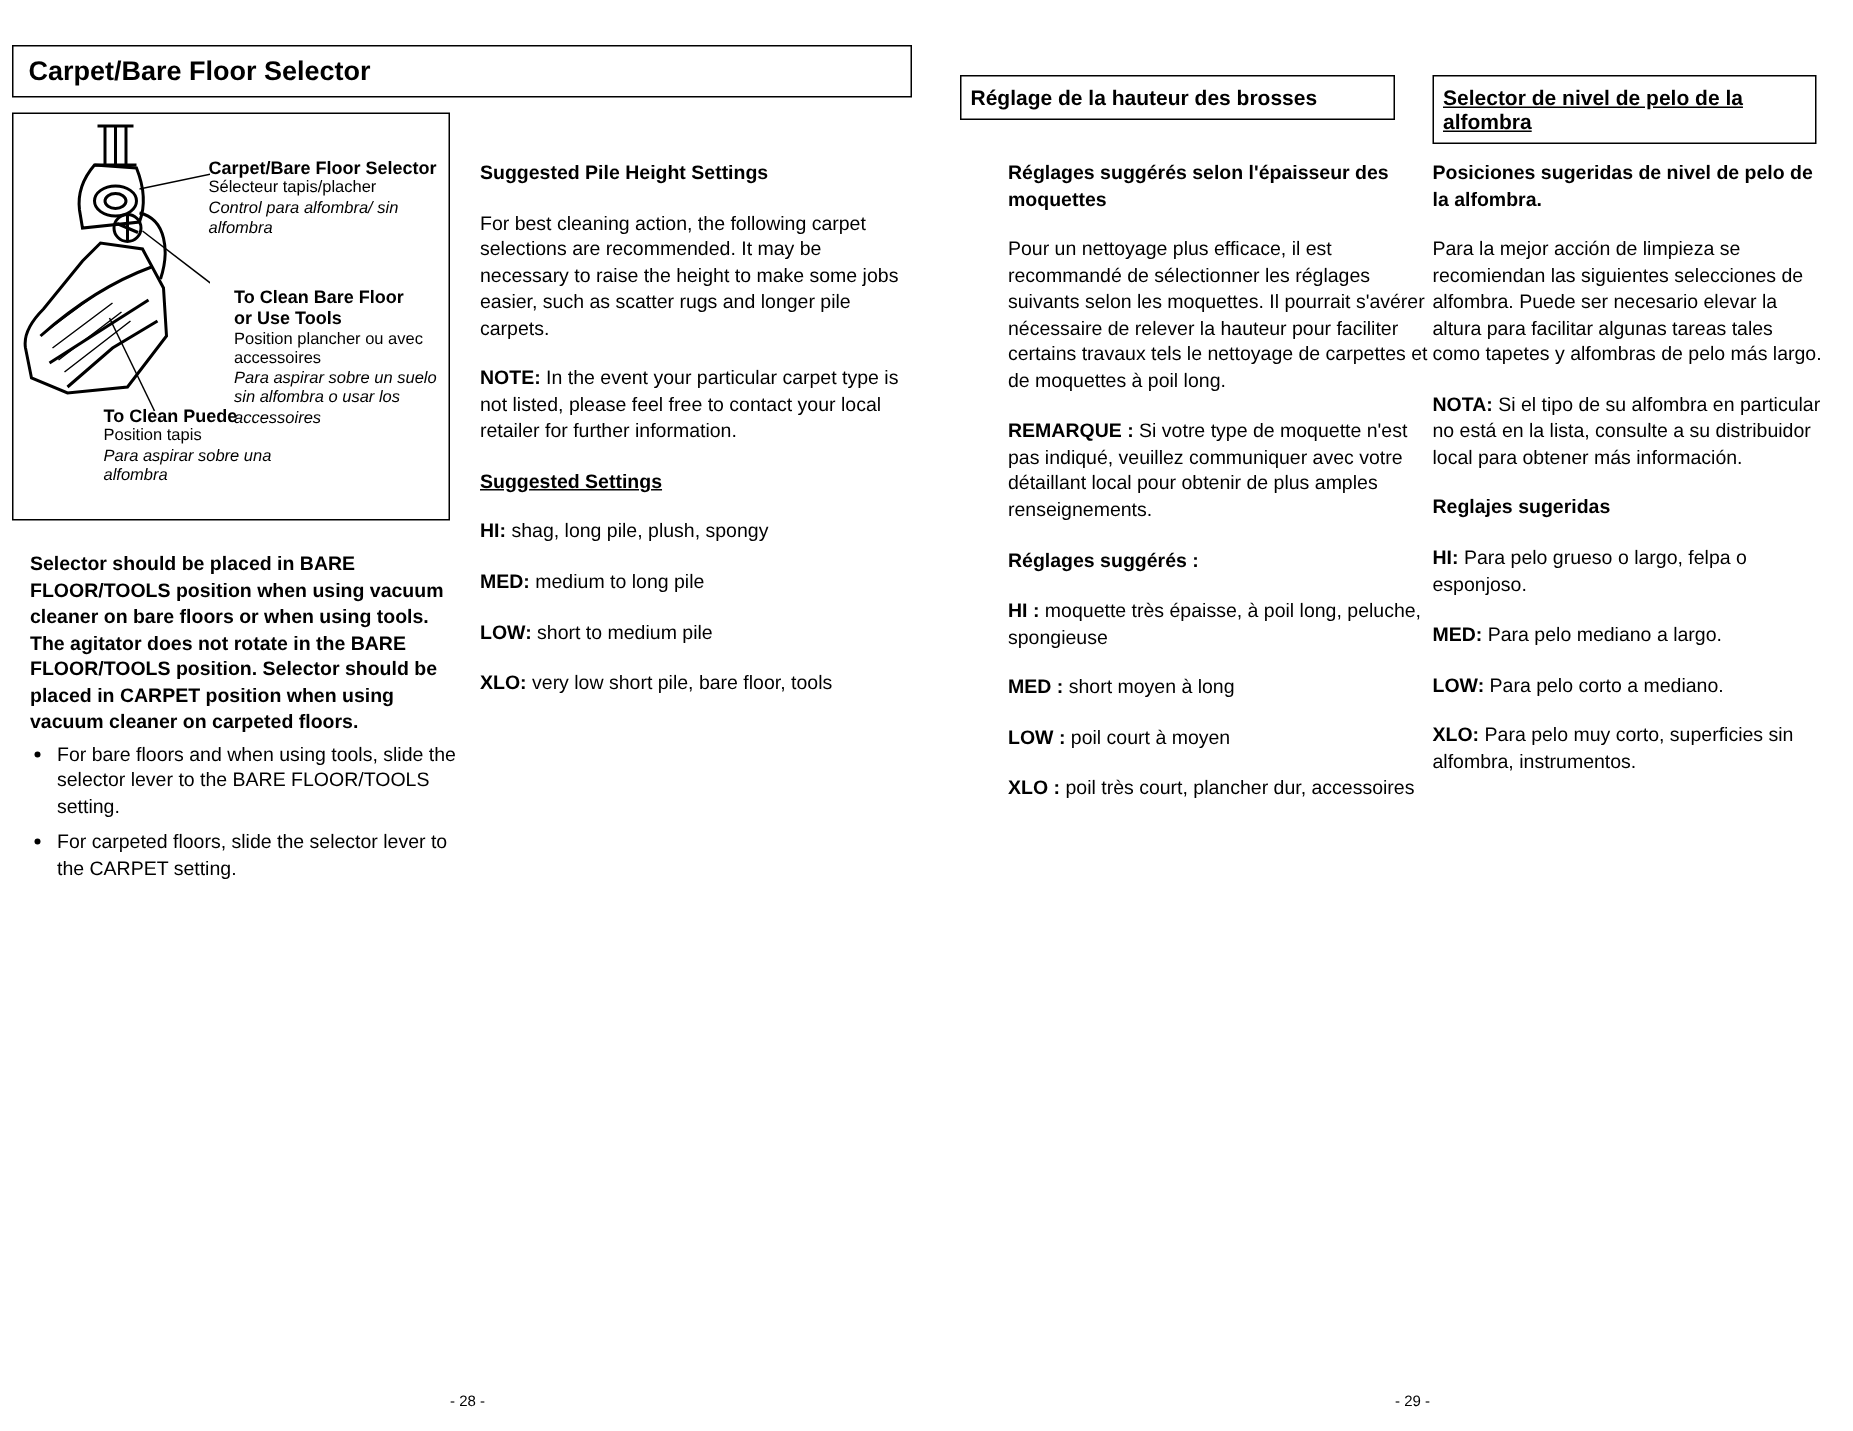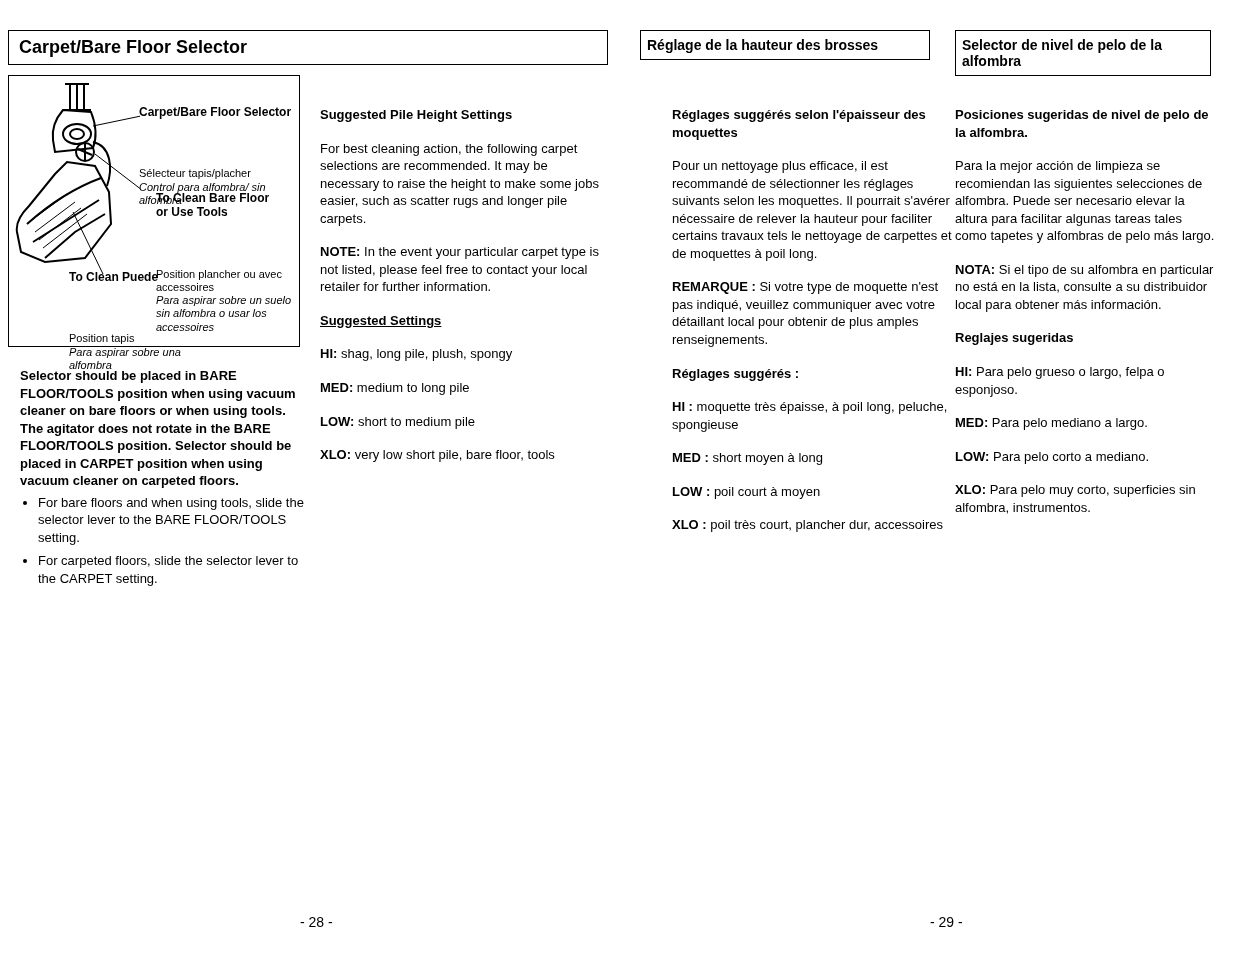--- a/index.html
+++ b/index.html
@@ -12,66 +12,66 @@
     background: #fff;
     color: #000;
     position: relative;
   }
   .col {
     position: absolute;
     top: 30px;
   }
   .col-left   { left: 8px;  width: 600px; }
   .col-mid    { left: 640px; width: 290px; }
-  .col-right  { left: 955px; width: 256px; }
+  .col-right  { left: 955px; width: 256px; text-decoration: underline; }
 
   .section-title-box {
     border: 1px solid #000;
     font-weight: bold;
     font-size: 18px;
     padding: 6px 10px;
     margin-bottom: 10px;
     background: #fff;
   }
   .col-mid .section-title-box,
-  .col-right .section-title-box { font-size: 14px; padding: 6px 6px; }
+  .col-right .section-title-box { font-size: 14px; padding: 6px 6px; margin-top: 20px; }
 
   .diagram-box {
     position: relative;
     width: 290px;
     height: 270px;
     border: 1px solid #000;
     margin-bottom: 14px;
     background: #fff;
   }
   .diagram-box svg { position: absolute; left: 6px; top: 6px; }
 
   .callout { position: absolute; font-size: 11px; line-height: 1.2; }
   .callout .head { font-weight: bold; font-size: 12px; display: block; }
-  .callout .fr  { display: block; margin-top: 48px; }
+  .callout .fr  { display: block; }
   .callout .es  { display: block; font-style: italic; }
 
   .call1 { left: 130px; top: 29px;  width: 158px; }
   .call2 { left: 147px; top: 115px; width: 142px; }
   .call3 { left: 60px;  top: 194px; width: 150px; }
 
   .body-text { font-size: 13px; line-height: 1.35; }
   .body-text p { margin: 16px 0 8px 0; }
   .body-text ul { margin: 4px 0 10px 0; padding-left: 18px; }
   .body-text li { margin-bottom: 6px; }
   .body-text strong.lead { display: block; margin-bottom: 4px; }
   .note-underline { text-decoration: underline; }
 
   .col-body { position: absolute; }
   .left-body1 { left:  20px; top: 367px; width: 285px; }
   .left-body2 { left: 320px; top:  90px; width: 290px; }
   .mid-body   { left: 672px; top:  90px; width: 290px; }
   .right-body { left: 955px; top:  90px; width: 260px; }
 
-  .page-num { position: absolute; bottom: 24px; font-size: 14px; }
+  .page-num { position: absolute; bottom: 14px; font-size: 10px; }
   .page-num.left  { left: 300px; }
   .page-num.right { left: 930px; }
 </style>
 </head>
 <body>
 
 <div class="col col-left">
   <div class="section-title-box">Carpet/Bare Floor Selector</div>
 
   <div class="diagram-box">

